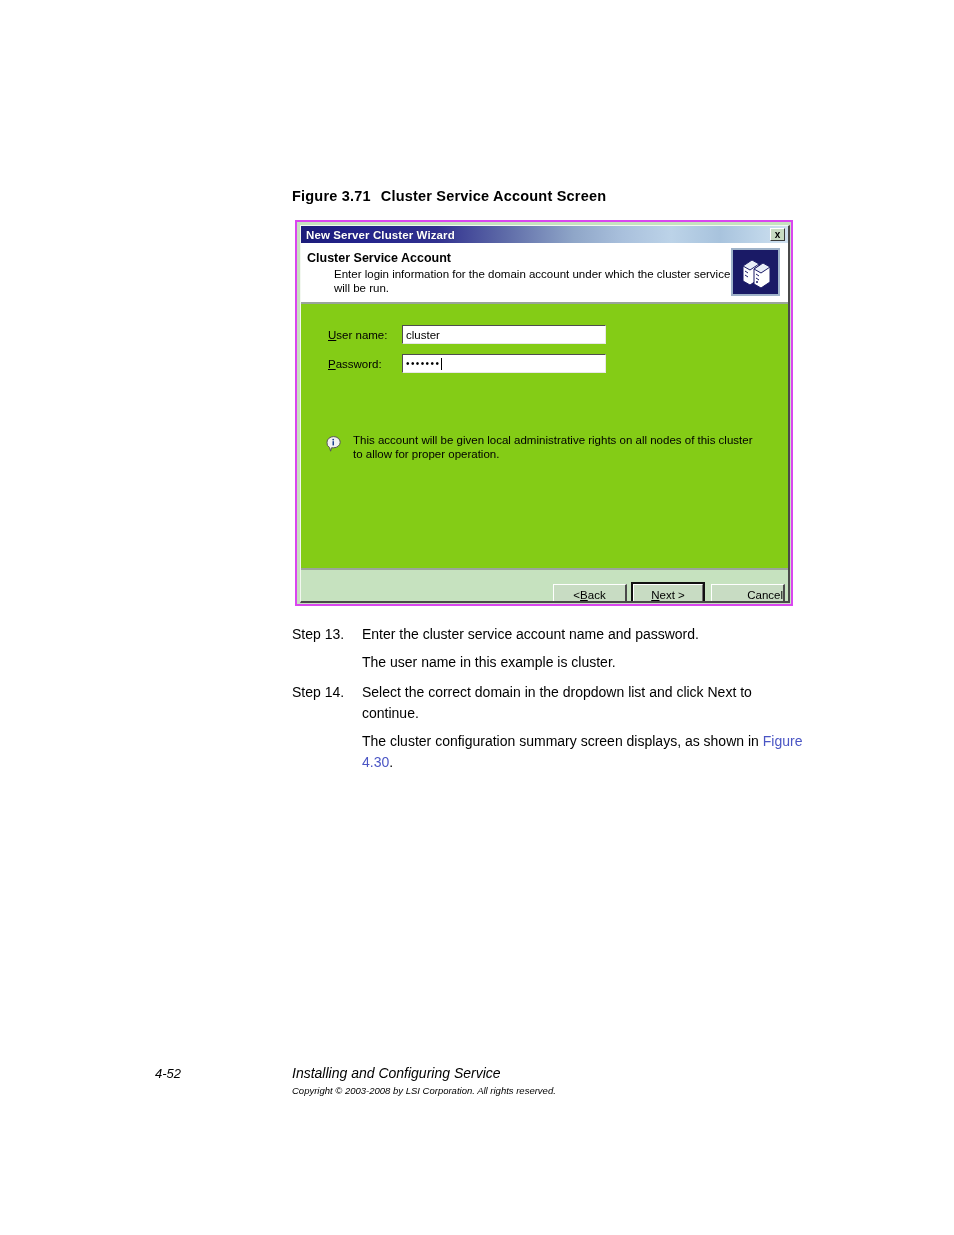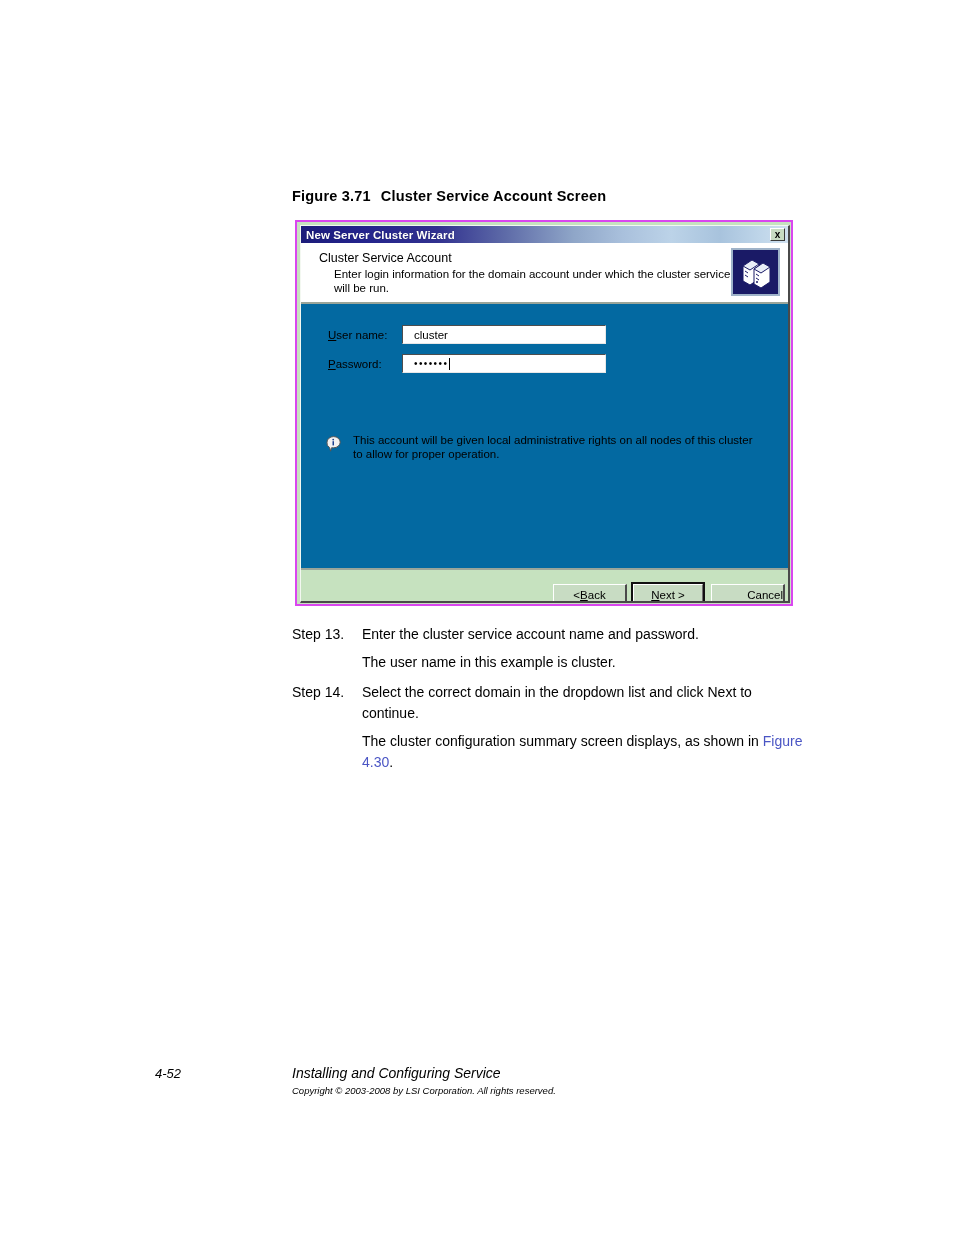--- a/index.html
+++ b/index.html
@@ -113,24 +113,24 @@
   
   .dlg-header {
     position: relative;
     height: 61px;
     background: #ffffff;
     border-bottom: 2px solid #9aa59a;
     box-sizing: border-box;
   }
   .hdr-title {
     position: absolute;
-    left: 18px;
+    left: 6px;
     top: 8px;
     font-size: 12.5px;
-    font-weight: normal;
+    font-weight: bold;
     color: #000;
     white-space: nowrap;
   }
   .hdr-desc {
     position: absolute;
     left: 33px;
     top: 25px;
     width: 400px;
     font-size: 11.5px;
     line-height: 13.5px;
@@ -148,21 +148,21 @@
     display: flex;
     align-items: center;
     justify-content: center;
   }
   .hdr-icon svg { display: block; }
 
   
   .dlg-body {
     position: relative;
     height: 264px;
-    background: #0369a1;
+    background: #84cc16;
   }
 
   .field-row {
     position: absolute;
     left: 0;
     width: 100%;
     height: 19px;
     display: flex;
     align-items: center;
   }
@@ -187,21 +187,21 @@
     background: #ffffff;
     border-top: 1.5px solid #4d4d4d;
     border-left: 1.5px solid #4d4d4d;
     border-right: 1px solid #e8e8e8;
     border-bottom: 1px solid #e8e8e8;
     box-sizing: border-box;
     display: flex;
     align-items: center;
     font-size: 11.5px;
     color: #000;
-    padding-left: 11px;
+    padding-left: 3px;
   }
   .pwd-dots {
     letter-spacing: 1.4px;
     font-size: 10px;
     line-height: 1;
   }
   .caret {
     display: inline-block;
     width: 1px;
     height: 12px;

